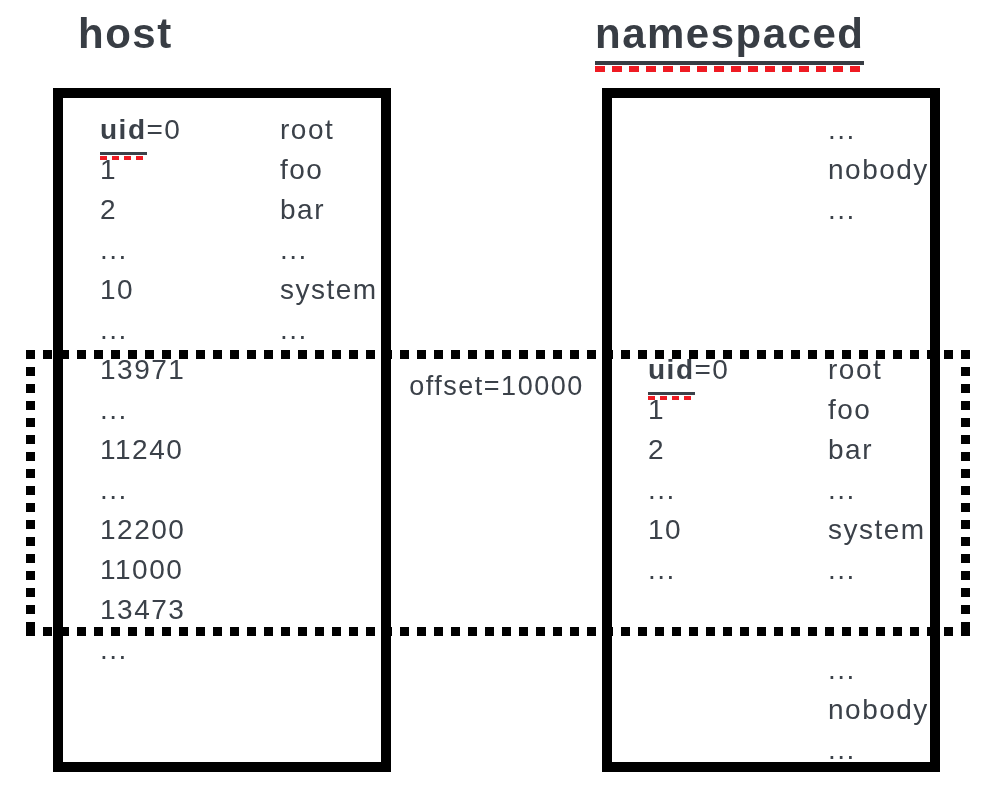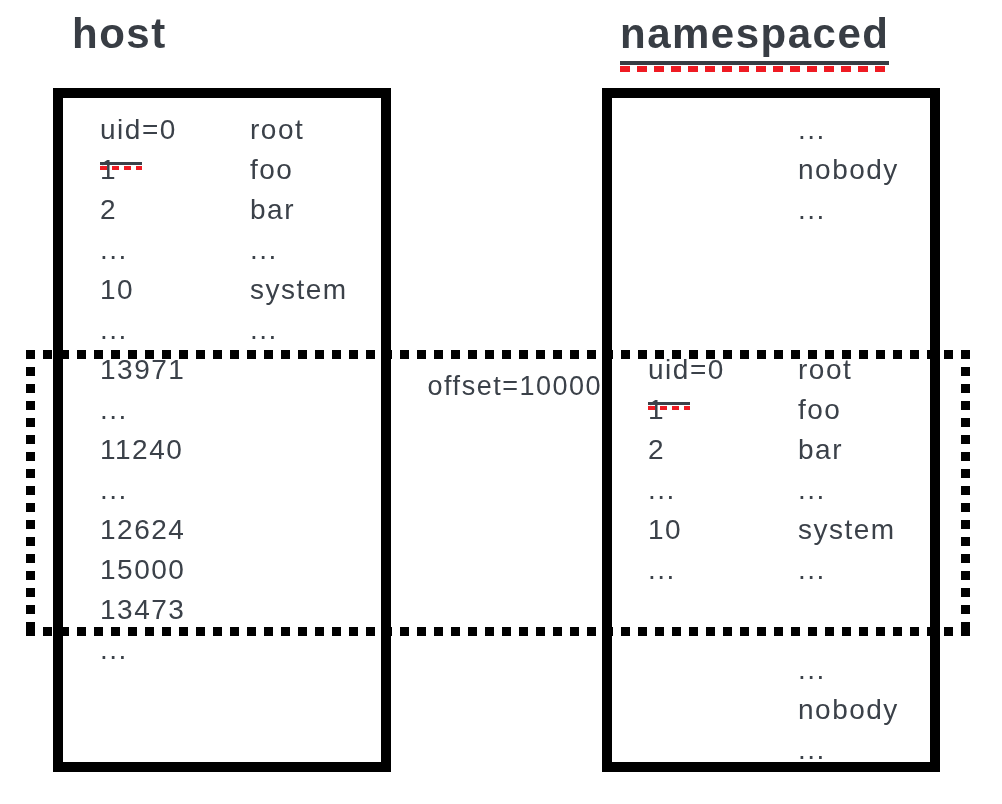--- a/index.html
+++ b/index.html
@@ -15,22 +15,22 @@
   .title {
     position: absolute;
     top: 8px;
     font-size: 42px;
     font-weight: bold;
     letter-spacing: 1.5px;
     line-height: 52px;
     color: var(--title, #383d44);
     white-space: nowrap;
   }
-  .title-host { left: 72px; }
-  .title-namespaced { left: 620px; }
+  .title-host { left: 78px; }
+  .title-namespaced { left: 595px; }
   
   .red-dashes-lg {
     display: inline-block;
     padding-bottom: 7px;
     background-image: repeating-linear-gradient(90deg, var(--red-underline, #ef1b23) 0 10px, transparent 10px 17px);
     background-repeat: no-repeat;
     background-position: left bottom;
     background-size: 100% 6px;
   }
   .solid-underline-lg {
@@ -42,21 +42,22 @@
     display: inline-block;
     padding-bottom: 5px;
     background-image: repeating-linear-gradient(90deg, var(--red-underline, #ef1b23) 0 7px, transparent 7px 12px);
     background-repeat: no-repeat;
     background-position: left bottom;
     background-size: 100% 4px;
   }
   .solid-underline-sm {
     display: inline-block;
     border-bottom: 3px solid var(--text, #3b4149);
-    padding-bottom: 12px;
+    padding-bottom: 2px;
+    font-weight: bold;
   }
   .box {
     position: absolute;
     top: 88px;
     width: 338px;
     height: 684px;
     border: 10px solid var(--border, #000);
     box-sizing: border-box;
     background: transparent;
   }
@@ -68,21 +69,21 @@
     line-height: 40px;
     letter-spacing: 1.5px;
     white-space: nowrap;
   }
   .rows-host        { left: 100px; top: 110px; }
   .rows-ns-top      { left: 648px; top: 110px; }
   .rows-ns-mapped   { left: 648px; top: 350px; }
   .rows-ns-bottom   { left: 648px; top: 650px; }
   .row { height: 40px; }
   .col-id { display: inline-block; width: 150px; vertical-align: top; }
-  .col-name { display: inline-block; vertical-align: top; }
+  .col-name { display: inline-block; vertical-align: top; margin-left: 30px; }
   
   .dotted-rect {
     position: absolute;
     left: 26px;
     top: 350px;
     width: 944px;
     height: 286px;
     pointer-events: none;
   }
   .dotted-edge { position: absolute; }
@@ -96,21 +97,21 @@
   }
   .dotted-edge.top { top: 0; }
   .dotted-edge.bottom { bottom: 0; }
   .dotted-edge.left { left: 0; }
   .dotted-edge.right { right: 0; }
   .offset-label {
     position: absolute;
     left: 391px;
     top: 366px;
     width: 211px;
-    text-align: right;
+    text-align: center;
     font-size: 27px;
     line-height: 40px;
     letter-spacing: 1.5px;
     white-space: nowrap;
   }
 </style>
 </head>
 <body>
 
 <div class="canvas">
@@ -130,22 +131,22 @@
       <div class="row"><span class="col-id"><span class="red-dashes-sm"><span class="solid-underline-sm">uid</span></span>=0</span><span class="col-name">root</span></div>
       <div class="row"><span class="col-id">1</span><span class="col-name">foo</span></div>
       <div class="row"><span class="col-id">2</span><span class="col-name">bar</span></div>
       <div class="row"><span class="col-id">...</span><span class="col-name">...</span></div>
       <div class="row"><span class="col-id">10</span><span class="col-name">system</span></div>
       <div class="row"><span class="col-id">...</span><span class="col-name">...</span></div>
       <div class="row"><span class="col-id">13971</span><span class="col-name"></span></div>
       <div class="row"><span class="col-id">...</span><span class="col-name"></span></div>
       <div class="row"><span class="col-id">11240</span><span class="col-name"></span></div>
       <div class="row"><span class="col-id">...</span><span class="col-name"></span></div>
-      <div class="row"><span class="col-id">12624</span><span class="col-name"></span></div>
-      <div class="row"><span class="col-id">15000</span><span class="col-name"></span></div>
+      <div class="row"><span class="col-id">12200</span><span class="col-name"></span></div>
+      <div class="row"><span class="col-id">11000</span><span class="col-name"></span></div>
       <div class="row"><span class="col-id">13473</span><span class="col-name"></span></div>
       <div class="row"><span class="col-id">...</span><span class="col-name"></span></div>
     </div>
 
   <div class="rows rows-ns-top">
       <div class="row"><span class="col-id"></span><span class="col-name">...</span></div>
       <div class="row"><span class="col-id"></span><span class="col-name">nobody</span></div>
       <div class="row"><span class="col-id"></span><span class="col-name">...</span></div>
     </div>
 

